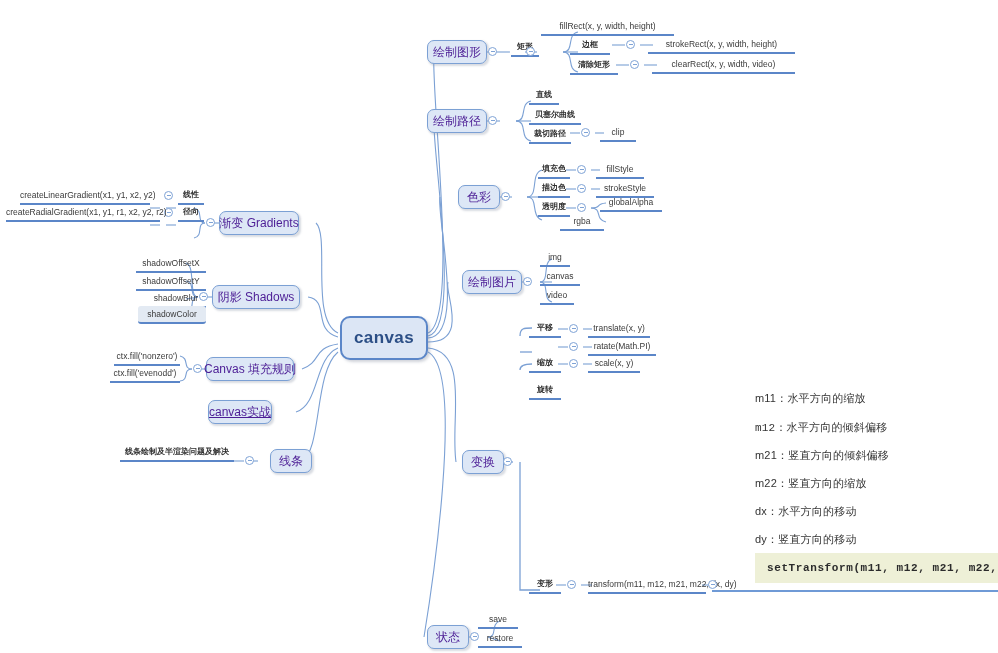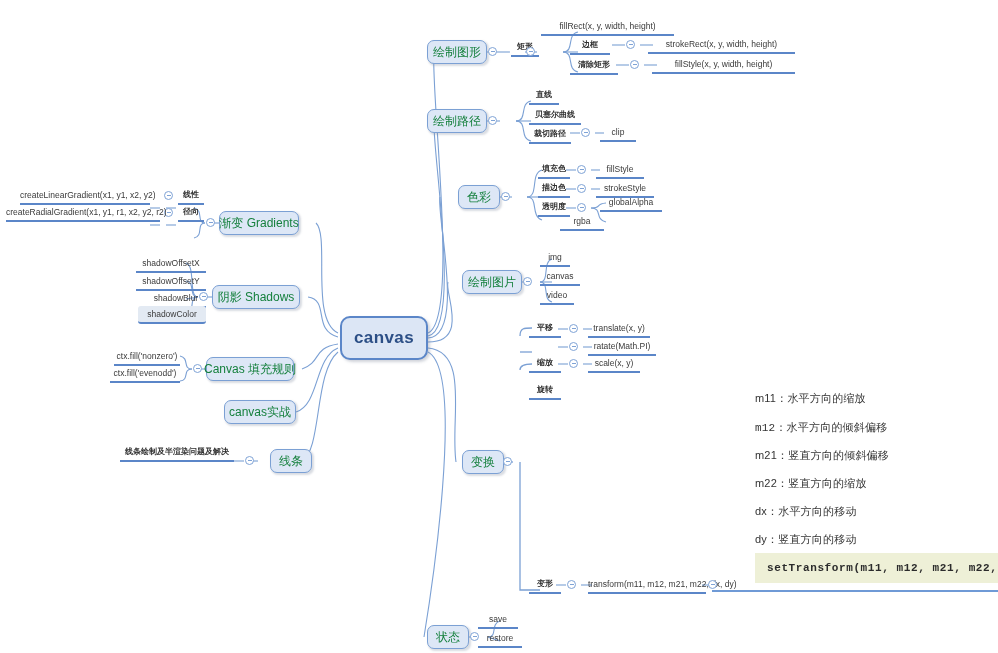--- a/index.html
+++ b/index.html
@@ -40,21 +40,21 @@
     color: #2c4f86;
     font-size: 17px;
     font-weight: bold;
     letter-spacing: .4px;
     box-shadow: 2px 2px 3px rgba(120,130,150,.35);
   }
   .node-branch {
     background: #dde7f6;
     border: 1px solid #7ba0d4;
     border-radius: 7px;
-    color: #15803d;
+    color: #4c1d95;
     font-size: 12px;
     box-shadow: 1.5px 1.5px 2px rgba(130,140,160,.30);
   }
   
   .leaf {
     position: absolute;
     box-sizing: border-box;
     white-space: nowrap;
     font-size: 9px;
     color: #3f3f3f;
@@ -257,21 +257,21 @@
   <div class="toggle" style="left:526px; top:47px;"></div>
 
   <div class="leaf code" style="left:541px; top:20px; width:133px;">fillRect(x, y, width, height)</div>
 
   <div class="leaf sub" style="left:570px; top:39px; width:40px;">边框</div>
   <div class="toggle" style="left:626px; top:40px;"></div>
   <div class="leaf code" style="left:648px; top:38px; width:147px;">strokeRect(x, y, width, height)</div>
 
   <div class="leaf sub" style="left:570px; top:59px; width:48px;">清除矩形</div>
   <div class="toggle" style="left:630px; top:60px;"></div>
-  <div class="leaf code" style="left:652px; top:58px; width:143px;">fillStyle(x, y, width, height)</div>
+  <div class="leaf code" style="left:652px; top:58px; width:143px;">clearRect(x, y, width, video)</div>
 
   <div class="node node-branch" style="left:427px; top:109px; width:60px; height:24px;">
     <span>绘制路径</span>
   </div>
   <div class="toggle" style="left:488px; top:116px;"></div>
 
   <div class="leaf sub" style="left:529px; top:89px; width:30px;">直线</div>
   <div class="leaf sub" style="left:529px; top:109px; width:52px;text-align:center;">贝塞尔曲线</div>
   <div class="leaf sub" style="left:529px; top:128px; width:42px;">裁切路径</div>
   <div class="toggle" style="left:581px; top:128px;"></div>
@@ -359,21 +359,21 @@
   <div class="leaf code hl" style="left:138px; top:306px; width:68px;">shadowColor</div>
 
   <div class="node node-branch" style="left:206px; top:357px; width:88px; height:24px;">
     <span>Canvas 填充规则</span>
   </div>
   <div class="toggle" style="left:193px; top:364px;"></div>
 
   <div class="leaf code" style="left:114px; top:350px; width:66px;">ctx.fill('nonzero')</div>
   <div class="leaf code" style="left:110px; top:367px; width:70px;">ctx.fill('evenodd')</div>
 
-  <div class="node node-branch" style="left:224px; top:400px; width:72px; height:24px;">
+  <div class="node node-branch" style="left:208px; top:400px; width:64px; height:24px;text-decoration:underline;">
     <span>canvas实战</span>
   </div>
 
   <div class="node node-branch" style="left:258px; top:449px; width:42px; height:24px;margin-left:12px;">
     <span>线条</span>
   </div>
   <div class="toggle" style="left:245px; top:456px;"></div>
   <div class="leaf sub" style="left:120px; top:446px; width:114px;">线条绘制及半渲染问题及解决</div>
 
   <div class="note" style="left:755px; top:391px;">m11：水平方向的缩放</div>

